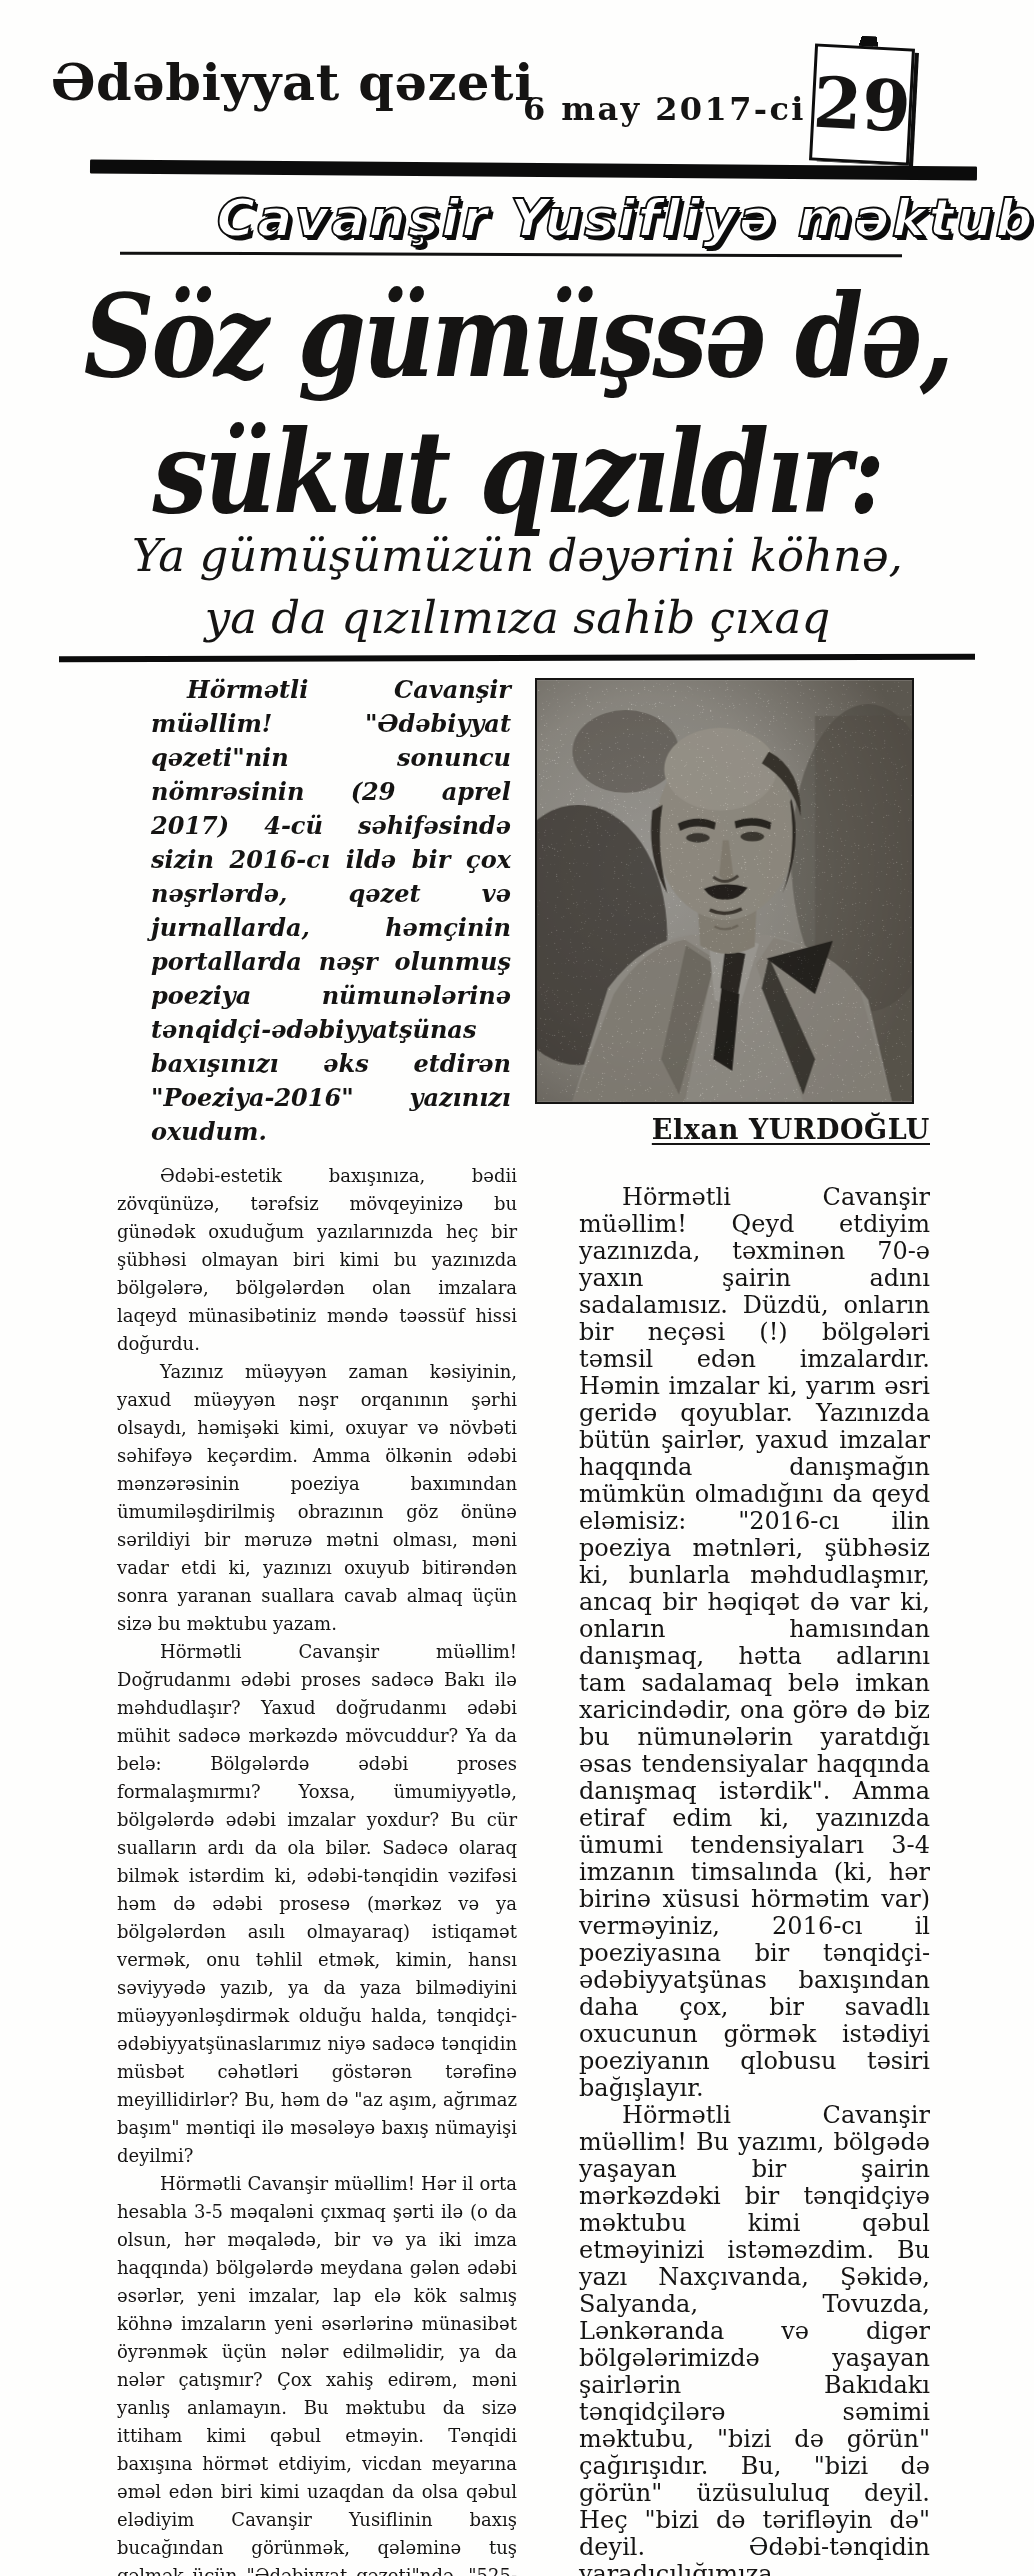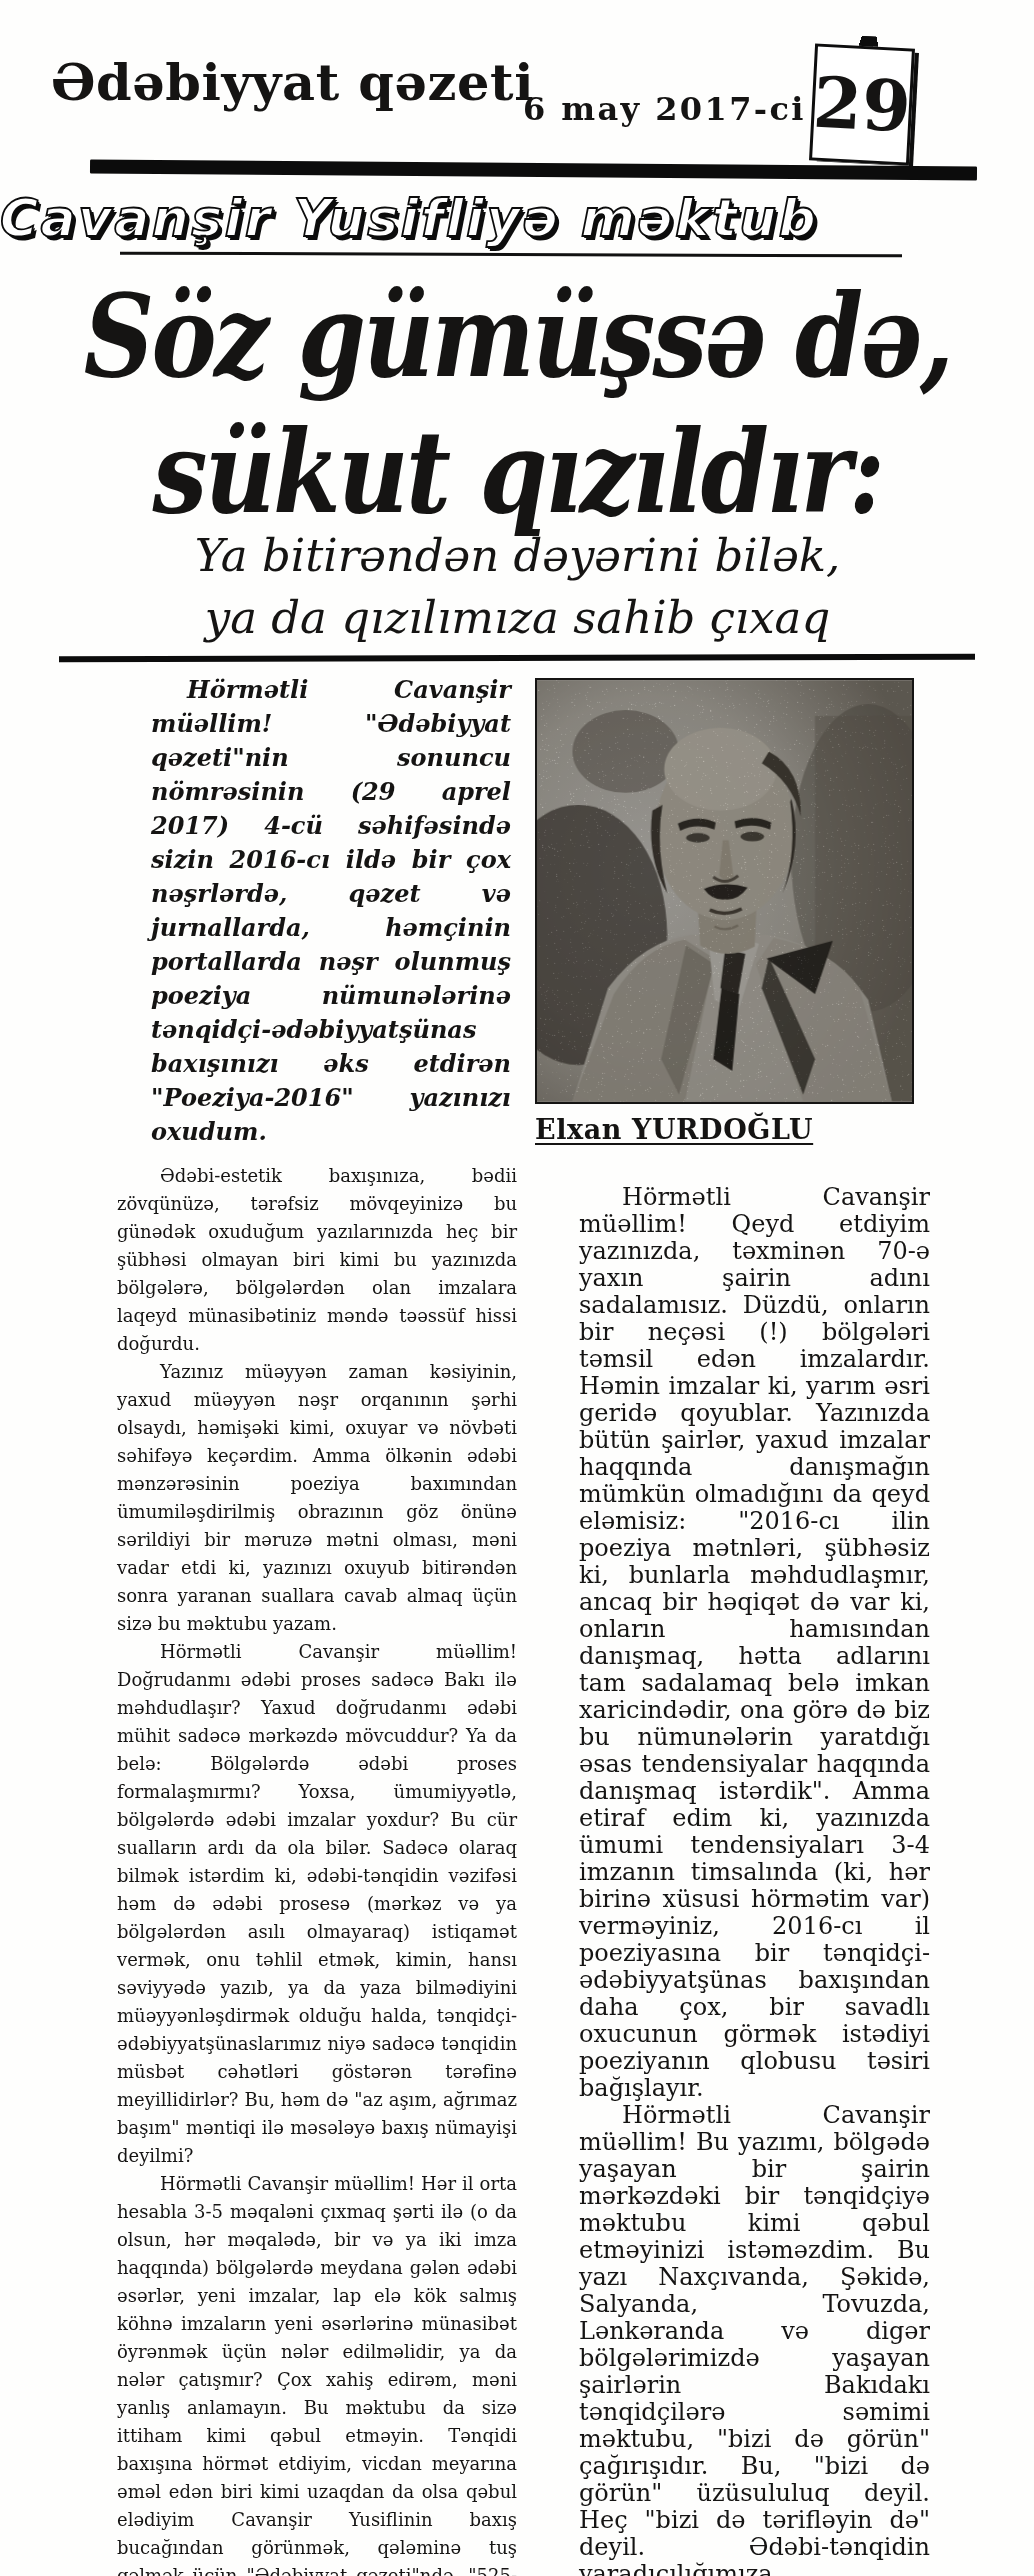--- a/index.html
+++ b/index.html
@@ -50,21 +50,21 @@
   .header-bar {
     position: absolute; left: 90px; top: 163px;
     width: 887px; height: 14px;
     background: #0c0c0c;
     transform: rotate(0.45deg);
     border-radius: 1.2px;
   }
   
   .banner {
     position: absolute; left: 0; top: 188px; width: 1035px;
-    text-align: left;
+    text-align: right;
     font-family: "DejaVu Sans", sans-serif;
     font-style: italic; font-weight: bold;
     font-size: 52px; letter-spacing: 2.4px;
     color: #ffffff;
     -webkit-text-stroke: 1.8px #0c0c0c;
     text-shadow: 3.6px 3.6px 0 #0c0c0c, 1.8px 1.8px 0 #0c0c0c;
     white-space: nowrap;
   }
   .banner-rule {
     position: absolute; left: 120px; top: 253px;
@@ -115,21 +115,21 @@
   .bodytext { margin-top: 13px; }
   
   .photo-frame {
     width: 375px; height: 422px;
     border: 2.4px solid #151413;
     overflow: hidden;
     background: #d9d5cd;
   }
   .photo-caption {
     margin-top: 9.5px;
-    text-align: left;
+    text-align: right;
     font-weight: bold; font-size: 27px;
     text-decoration: underline;
     text-underline-offset: 4.1px;
     text-decoration-thickness: 1.8px;
     letter-spacing: 0.6px;
   }
   .col-right .bodytext { margin-top: 39px; }
 </style>
 </head>
 <body>
@@ -144,21 +144,21 @@
   <div class="header-bar"></div>
 
   <div class="banner">Cavanşir Yusifliyə məktub</div>
   <div class="banner-rule"></div>
 
   <div class="title">
     <div>Söz gümüşsə də,</div>
     <div>sükut qızıldır:</div>
   </div>
   <div class="subtitle">
-    <div>Ya bitirəndən dəyərini bilək,</div>
+    <div>Ya gümüşümüzün dəyərini köhnə,</div>
     <div>ya da qızılımıza sahib çıxaq</div>
   </div>
   <div class="subtitle-rule"></div>
 
   <div class="col-left">
     <div class="intro">Hörmətli Cavanşir müəllim! "Ədəbiyyat qəzeti"nin sonuncu nömrəsinin (29 aprel 2017) 4-cü səhifəsində sizin 2016-cı ildə bir çox nəşrlərdə, qəzet və jurnallarda, həmçinin portallarda nəşr olunmuş poeziya nümunələrinə tənqidçi-ədəbiyyatşünas baxışınızı əks etdirən "Poeziya-2016" yazınızı oxudum.</div>
     <div class="bodytext">
         <p>Ədəbi-estetik baxışınıza, bədii zövqünüzə, tərəfsiz mövqeyinizə bu günədək oxuduğum yazılarınızda heç bir şübhəsi olmayan biri kimi bu yazınızda bölgələrə, bölgələrdən olan imzalara laqeyd münasibətiniz məndə təəssüf hissi doğurdu.</p>
         <p>Yazınız müəyyən zaman kəsiyinin, yaxud müəyyən nəşr orqanının şərhi olsaydı, həmişəki kimi, oxuyar və növbəti səhifəyə keçərdim. Amma ölkənin ədəbi mənzərəsinin poeziya baxımından ümumiləşdirilmiş obrazının göz önünə sərildiyi bir məruzə mətni olması, məni vadar etdi ki, yazınızı oxuyub bitirəndən sonra yaranan suallara cavab almaq üçün sizə bu məktubu yazam.</p>
         <p>Hörmətli Cavanşir müəllim! Doğrudanmı ədəbi proses sadəcə Bakı ilə məhdudlaşır? Yaxud doğrudanmı ədəbi mühit sadəcə mərkəzdə mövcuddur? Ya da belə: Bölgələrdə ədəbi proses formalaşmırmı? Yoxsa, ümumiyyətlə, bölgələrdə ədəbi imzalar yoxdur? Bu cür sualların ardı da ola bilər. Sadəcə olaraq bilmək istərdim ki, ədəbi-tənqidin vəzifəsi həm də ədəbi prosesə (mərkəz və ya bölgələrdən asılı olmayaraq) istiqamət vermək, onu təhlil etmək, kimin, hansı səviyyədə yazıb, ya da yaza bilmədiyini müəyyənləşdirmək olduğu halda, tənqidçi-ədəbiyyatşünaslarımız niyə sadəcə tənqidin müsbət cəhətləri göstərən tərəfinə meyillidirlər? Bu, həm də "az aşım, ağrımaz başım" məntiqi ilə məsələyə baxış nümayişi deyilmi?</p>

